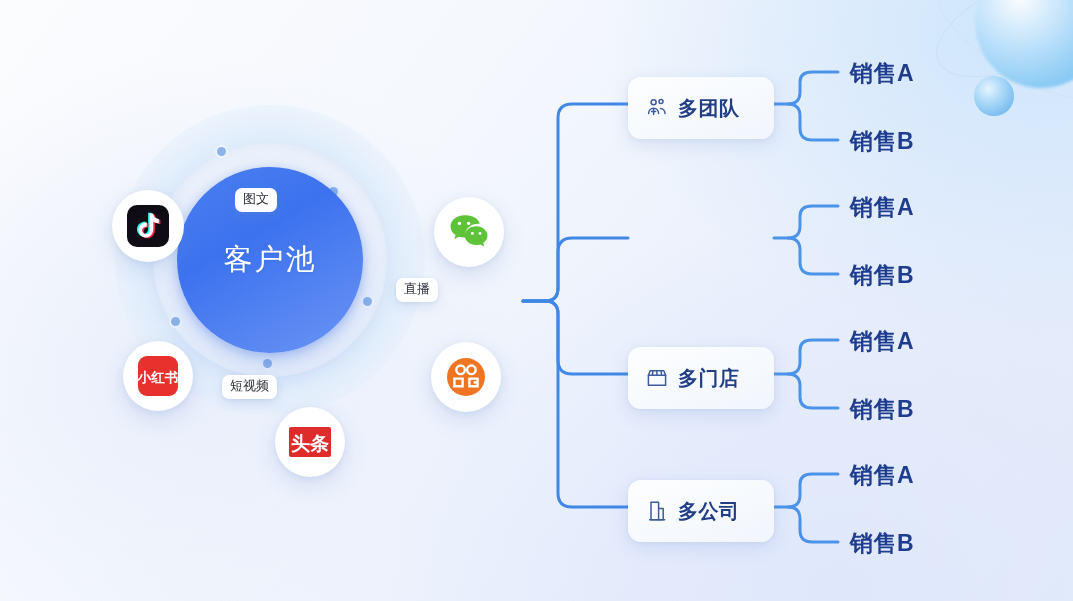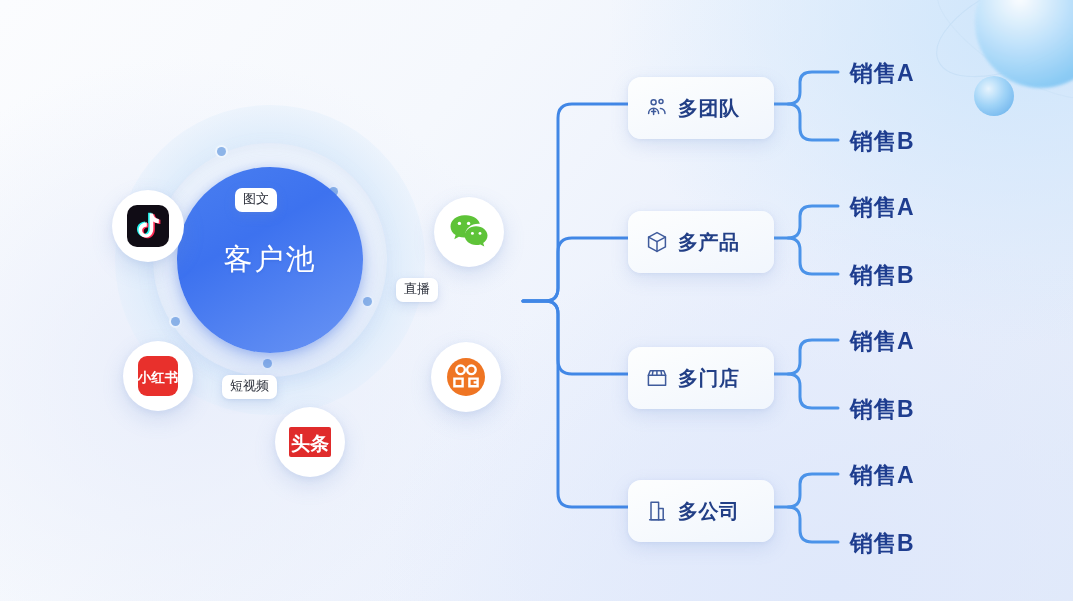--- a/index.html
+++ b/index.html
@@ -209,30 +209,20 @@
         <circle cx="16" cy="5.4" r="2"></circle>
         <path d="M3.6 17.6c0-3.1 2.2-5.4 5-5.4s5 2.3 5 5.4"></path>
         <path d="M15.4 12.4c2.6.1 4.6 2.2 4.6 5"></path>
         <path d="M8.6 13.4v5.2"></path>
         <path d="M6.6 15.6h4"></path>
       </svg>
     </span>
     <span class="cat-label">多团队</span>
   </div>
 
-  <div class="cat-box" style="left:628px; top:211px;">
-    <span class="cat-icon">
-      <svg width="24" height="24" viewBox="0 0 24 24" fill="none" stroke="#3f5b9c" stroke-width="1.5" stroke-linecap="round" stroke-linejoin="round">
-        <path d="M12 2.6l8.4 4.5v9.8L12 21.4 3.6 16.9V7.1z"></path>
-        <path d="M3.6 7.1L12 11.6l8.4-4.5"></path>
-        <path d="M12 11.6v9.8"></path>
-      </svg>
-    </span>
-    <span class="cat-label">多产品</span>
-  </div>
 
   <div class="cat-box" style="left:628px; top:347px;">
     <span class="cat-icon">
       <svg width="24" height="24" viewBox="0 0 24 24" fill="none" stroke="#3f5b9c" stroke-width="1.5" stroke-linecap="round" stroke-linejoin="round">
         <path d="M3.4 9.2h17.2v10H3.4z"></path>
         <path d="M3.4 9.2l1.8-4.4h13.6l1.8 4.4"></path>
         <path d="M7.4 9.2c0-1.5.6-4.4.6-4.4M16.6 9.2c0-1.5-.6-4.4-.6-4.4"></path>
         <path d="M11.9 4.8v4.4"></path>
       </svg>
     </span>

